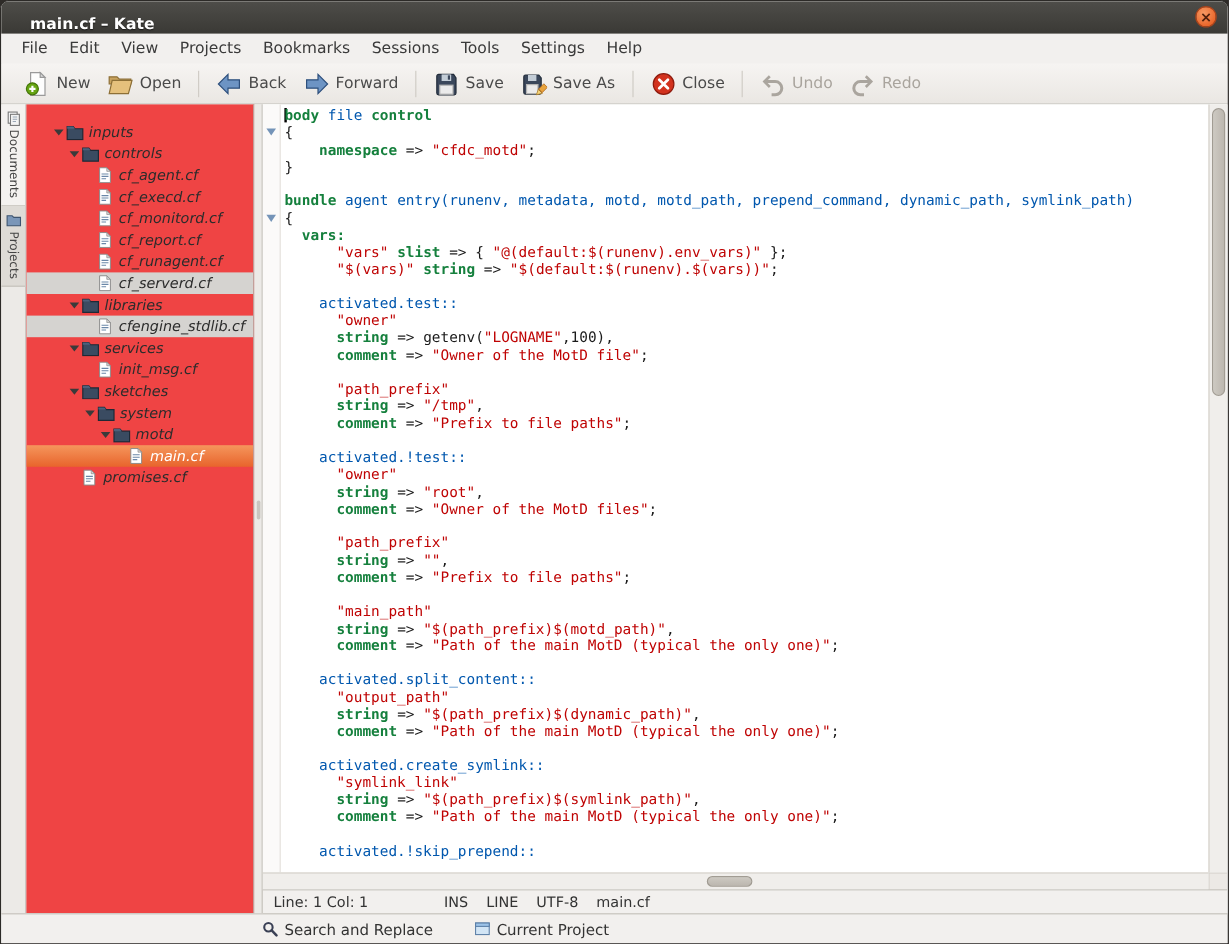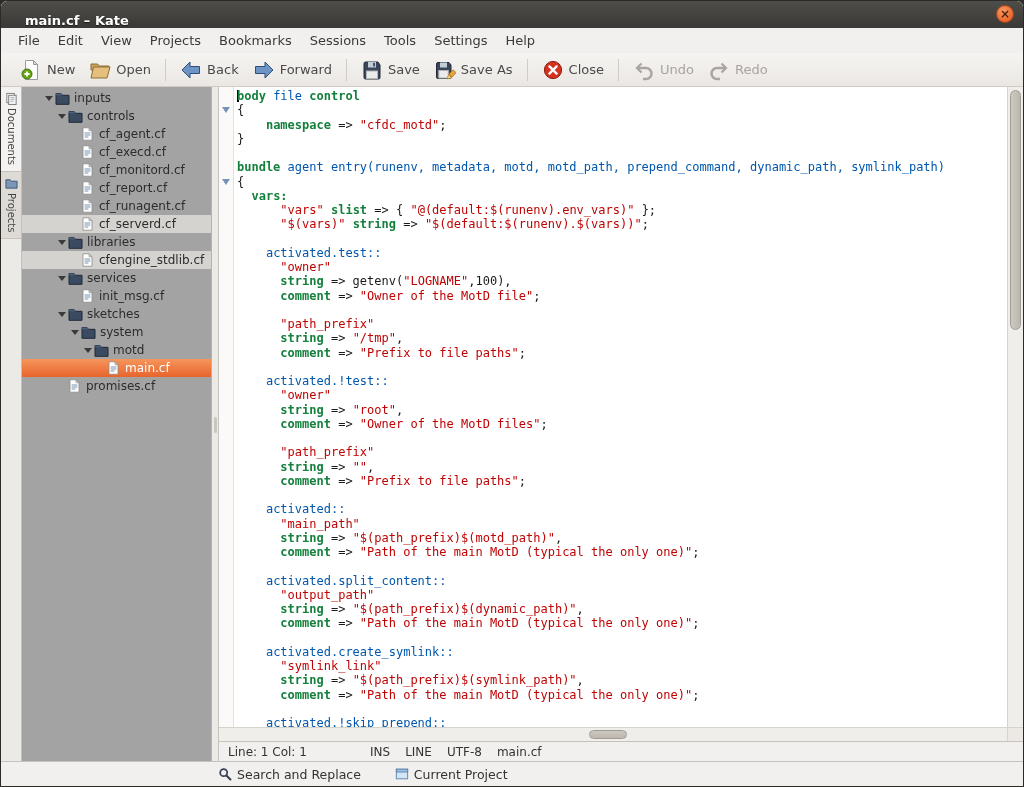--- a/index.html
+++ b/index.html
@@ -25,21 +25,21 @@
   .tsep{width:1px;height:22px;background:#d0ccc6;margin:0 7px;}
   
   .main{flex:1;display:flex;min-height:0;}
   .tabstrip{flex:0 0 21px;background:#eceae7;border-right:1px solid #c2beb8;display:flex;flex-direction:column;}
   .vtab{display:flex;flex-direction:column;align-items:center;gap:3px;padding:5px 0 6px;
     border-bottom:1px solid #c6c2bc;background:#f4f2f0;}
   .vtab.active{background:#dedbd6;}
   .vtab-label{writing-mode:vertical-rl;font-size:10px;color:#444;}
   .tab-ico svg{width:13px;height:13px;display:block;}
   
-  .treepanel{flex:0 0 190px;background:#a3a3a3;border-right:1px solid #b7b3ad;overflow:hidden;padding-top:2px;}
+  .treepanel{flex:0 0 190px;background:#ef4444;border-right:1px solid #b7b3ad;overflow:hidden;padding-top:14px;font-style:italic;}
   .treerow{height:18px;display:flex;align-items:center;font-size:12px;color:#2c2c2c;white-space:nowrap;}
   .treerow.open{background:#d5d3d0;}
   .treerow.active{background:linear-gradient(#f5965c,#e8642c);color:#ffffff;}
   .expander{width:13px;flex:0 0 13px;display:flex;align-items:center;justify-content:center;}
   .expander i{width:0;height:0;border-left:4px solid transparent;border-right:4px solid transparent;border-top:5px solid #3a3a3a;}
   .tspacer{width:12px;flex:0 0 12px;}
   .tree-ico{width:17px;flex:0 0 17px;display:flex;align-items:center;}
   .tree-ico svg{width:15px;height:14px;display:block;}
   .tree-label{margin-left:2px;}
   .splitter{flex:0 0 7px;background:#eceae7;border-right:1px solid #c6c2bc;position:relative;}
@@ -444,21 +444,20 @@
             <div class="codeline"></div>
             <div class="codeline"><span class="tok-p">    </span><span class="tok-f">activated.!test::</span></div>
             <div class="codeline"><span class="tok-p">      </span><span class="tok-s">"owner"</span></div>
             <div class="codeline"><span class="tok-p">      </span><span class="tok-k">string</span><span class="tok-p"> =&gt; </span><span class="tok-s">"root"</span><span class="tok-p">,</span></div>
             <div class="codeline"><span class="tok-p">      </span><span class="tok-k">comment</span><span class="tok-p"> =&gt; </span><span class="tok-s">"Owner of the MotD files"</span><span class="tok-p">;</span></div>
             <div class="codeline"></div>
             <div class="codeline"><span class="tok-p">      </span><span class="tok-s">"path_prefix"</span></div>
             <div class="codeline"><span class="tok-p">      </span><span class="tok-k">string</span><span class="tok-p"> =&gt; </span><span class="tok-s">""</span><span class="tok-p">,</span></div>
             <div class="codeline"><span class="tok-p">      </span><span class="tok-k">comment</span><span class="tok-p"> =&gt; </span><span class="tok-s">"Prefix to file paths"</span><span class="tok-p">;</span></div>
             <div class="codeline"></div>
-            <div class="codeline"><span class="tok-p">    </span><span class="tok-f">activated::</span></div>
             <div class="codeline"><span class="tok-p">      </span><span class="tok-s">"main_path"</span></div>
             <div class="codeline"><span class="tok-p">      </span><span class="tok-k">string</span><span class="tok-p"> =&gt; </span><span class="tok-s">"$(path_prefix)$(motd_path)"</span><span class="tok-p">,</span></div>
             <div class="codeline"><span class="tok-p">      </span><span class="tok-k">comment</span><span class="tok-p"> =&gt; </span><span class="tok-s">"Path of the main MotD (typical the only one)"</span><span class="tok-p">;</span></div>
             <div class="codeline"></div>
             <div class="codeline"><span class="tok-p">    </span><span class="tok-f">activated.split_content::</span></div>
             <div class="codeline"><span class="tok-p">      </span><span class="tok-s">"output_path"</span></div>
             <div class="codeline"><span class="tok-p">      </span><span class="tok-k">string</span><span class="tok-p"> =&gt; </span><span class="tok-s">"$(path_prefix)$(dynamic_path)"</span><span class="tok-p">,</span></div>
             <div class="codeline"><span class="tok-p">      </span><span class="tok-k">comment</span><span class="tok-p"> =&gt; </span><span class="tok-s">"Path of the main MotD (typical the only one)"</span><span class="tok-p">;</span></div>
             <div class="codeline"></div>
             <div class="codeline"><span class="tok-p">    </span><span class="tok-f">activated.create_symlink::</span></div>

